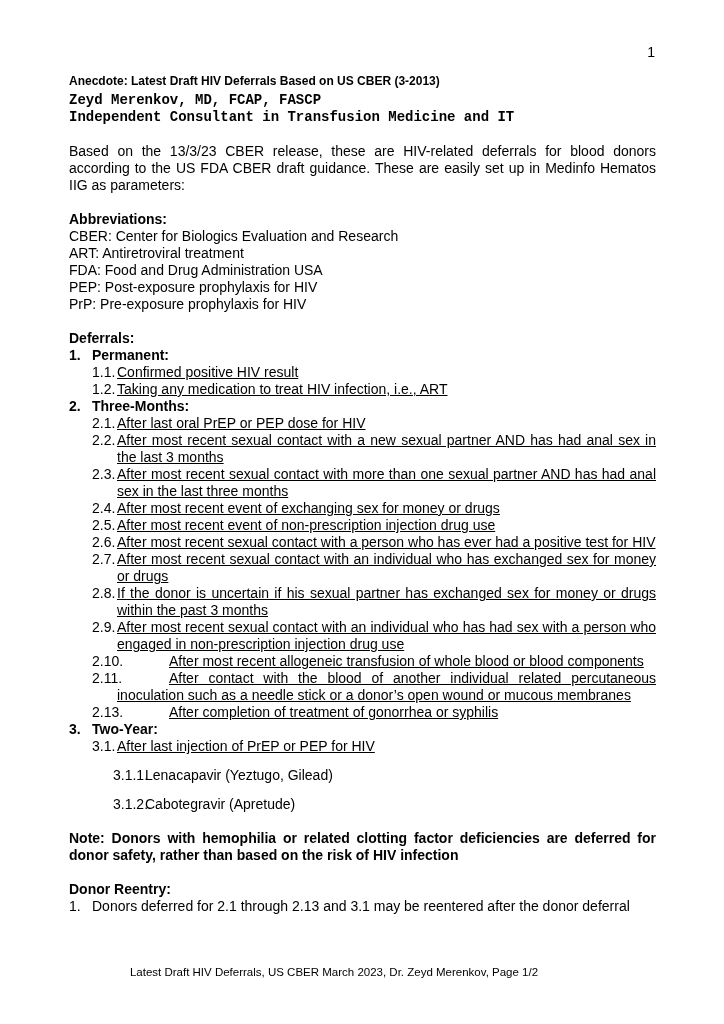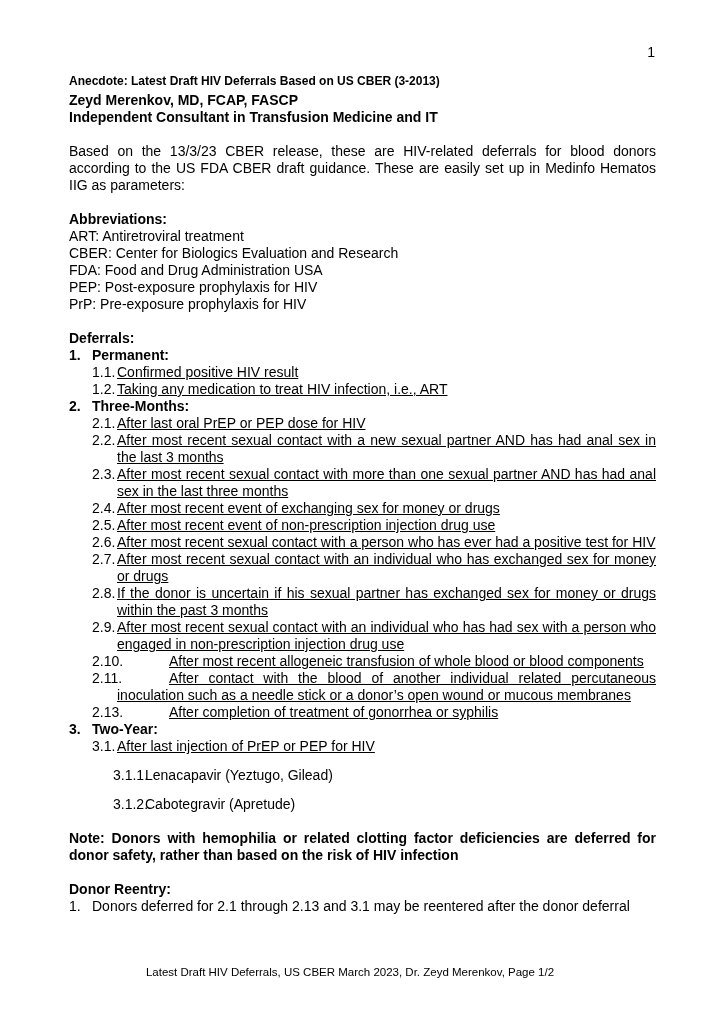--- a/index.html
+++ b/index.html
@@ -3,55 +3,55 @@
   <meta charset="utf-8">
   <style>
     html, body { margin: 0; padding: 0; background: #ffffff; }
     body {
       width: 724px; height: 1024px; position: relative; overflow: hidden;
       font-family: "Liberation Sans", sans-serif; color: #000; font-size: 14px;
     }
     .page-num { position: absolute; top: 44px; right: 69px; font-size: 14px; }
     .content { position: absolute; left: 69px; top: 70px; width: 587px; }
     .title { font-size: 12px; font-weight: bold; line-height: 22px; margin: 0; white-space: nowrap; }
-    .author, .affil { font-weight: bold; font-size: 14px; line-height: 17px; }
+    .author, .affil { font-weight: bold; font-size: 14px; line-height: 17px; font-family: Liberation Mono, monospace; }
     p.intro { margin: 17px 0 0 0; line-height: 17px; text-align: justify; }
     .section-head { font-weight: bold; line-height: 17px; margin-top: 17px; }
     .abbr-line { line-height: 17px; }
     .lvl1 { position: relative; padding-left: 23px; line-height: 17px; }
     .lvl1 > .num { position: absolute; left: 0; top: 0; font-weight: bold; }
     .lvl1 > .lbl { font-weight: bold; }
     .lvl2 { position: relative; padding-left: 48px; line-height: 17px; text-align: justify; text-decoration: underline; }
     .lvl2 > .num { position: absolute; left: 23px; top: 0; }
     .lvl2.wide > .num { left: 23px; }
     .lvl2.wide .first-indent { display: inline-block; width: 60px; margin-left: -48px; }
     .lvl2.wide { padding-left: 48px; text-indent: 0; }
     .lvl3 { position: relative; padding-left: 76px; line-height: 17px; margin-top: 12px; }
     .lvl3 > .num { position: absolute; left: 44px; top: 0; }
     .note { font-weight: bold; line-height: 17px; margin-top: 17px; text-align: justify; }
     .reentry-item { position: relative; padding-left: 23px; line-height: 17px; white-space: nowrap; }
     .reentry-item > .num { position: absolute; left: 0; top: 0; }
-    .footer { position: absolute; top: 966px; left: 16px; width: 668px; text-align: center; font-size: 11.5px; }
+    .footer { position: absolute; top: 966px; left: 0; width: 668px; text-align: center; font-size: 11.5px; }
   </style>
 </head>
 <body>
 
 <div class="page-num">1</div>
 
 <div class="content">
   <h1 class="title">Anecdote:  Latest Draft HIV Deferrals Based on US CBER (3-2013)</h1>
   <div class="author">Zeyd Merenkov, MD, FCAP, FASCP</div>
   <div class="affil">Independent Consultant in Transfusion Medicine and IT</div>
 
   <p class="intro">Based on the 13/3/23 CBER release, these are HIV-related deferrals for blood donors according to the US FDA CBER draft guidance.  These are easily set up in Medinfo Hematos IIG as parameters:</p>
 
   <div>
     <div class="section-head">Abbreviations:</div>
+    <div class="abbr-line">CBER:  Center for Biologics Evaluation and Research</div>
     <div class="abbr-line">ART:  Antiretroviral treatment</div>
-    <div class="abbr-line">CBER:  Center for Biologics Evaluation and Research</div>
     <div class="abbr-line">FDA:  Food and Drug Administration USA</div>
     <div class="abbr-line">PEP:  Post-exposure prophylaxis for HIV</div>
     <div class="abbr-line">PrP:  Pre-exposure prophylaxis for HIV</div>
   </div>
 
   <div>
     <div class="section-head">Deferrals:</div>
 
     <div class="lvl1">
       <span class="num">1.</span>

